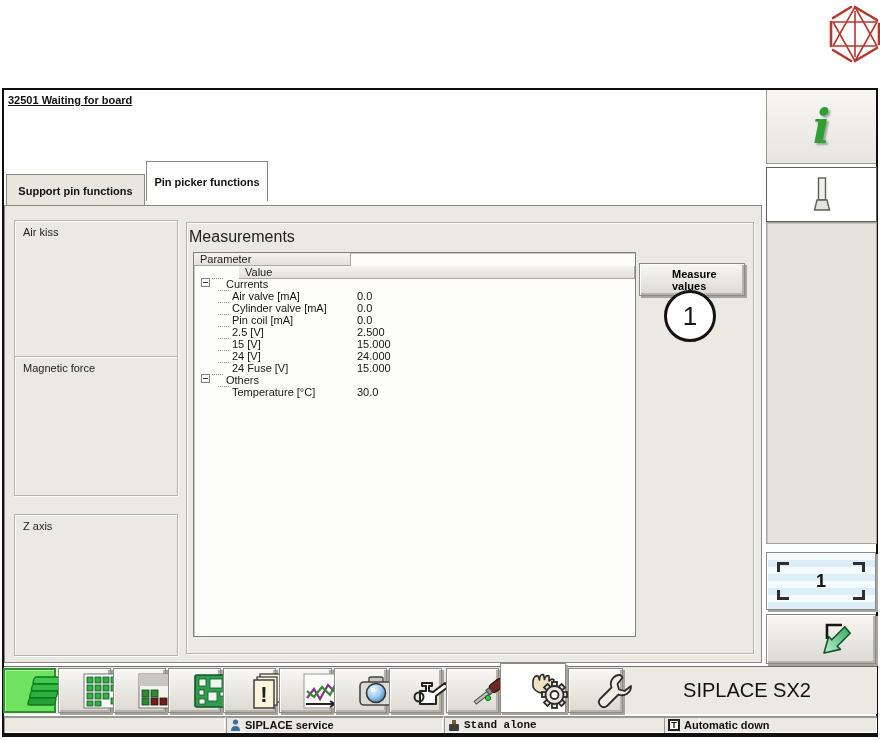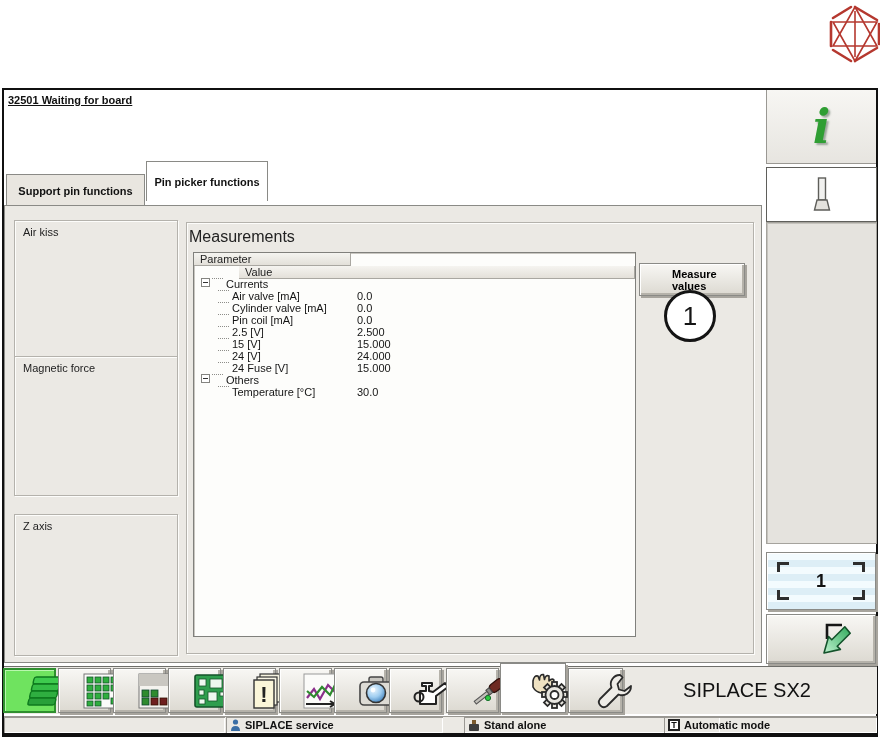--- a/index.html
+++ b/index.html
@@ -109,21 +109,21 @@
   .tb-btn.active { background:#fff; top:663px; height:50px; box-shadow:inset 1px 1px 0 #ffffff, 2px 2px 0 #a7a49d; z-index:4; }
   .machine-name { position:absolute; right:8px; top:668px; width:250px; height:45px; display:flex; align-items:center; justify-content:center;
                   font-size:20px; color:#111; }
 
   
   .statusbar { position:absolute; left:4px; top:716px; width:873px; height:17px; background:#ebe9e4; border-top:1px solid #9a9893; }
   .seg { position:absolute; top:717px; height:16px; display:flex; align-items:center; gap:4px; padding-left:4px;
          box-shadow:inset 1px 1px 0 #9a9893, inset -1px -1px 0 #ffffff; font-size:11px; font-weight:700; color:#111; }
   .seg-empty { left:4px; width:221px; }
   .seg-user  { left:226px; width:217px; }
-  .seg-mode  { left:464px; width:256px; }
+  .seg-mode  { left:444px; width:256px;font-family:Liberation Mono, monospace; }
   .seg-op    { left:664px; width:213px; }
   .op-box { width:12px; height:12px; border:2px solid #222; background:#fff; font-size:9px; font-weight:700;
             display:flex; align-items:center; justify-content:center; flex:none; }
   svg { display:block; }
 </style>
 </head>
 <body>
 
 <div class="screen">
 
@@ -502,16 +502,16 @@
     <span>
       <svg width="12" height="13" viewBox="0 0 12 13">
         <rect x="4" y="1" width="4" height="4" fill="#7a5a2e"></rect>
         <rect x="1" y="5" width="10" height="7" rx="1" fill="#3d3d3d"></rect>
       </svg>
     </span>
     <span>Stand alone</span>
   </div>
   <div class="seg seg-op">
     <span class="op-box">T</span>
-    <span>Automatic mode</span>
+    <span>Automatic down</span>
   </div>
 
 </div>
 
 </body></html>

